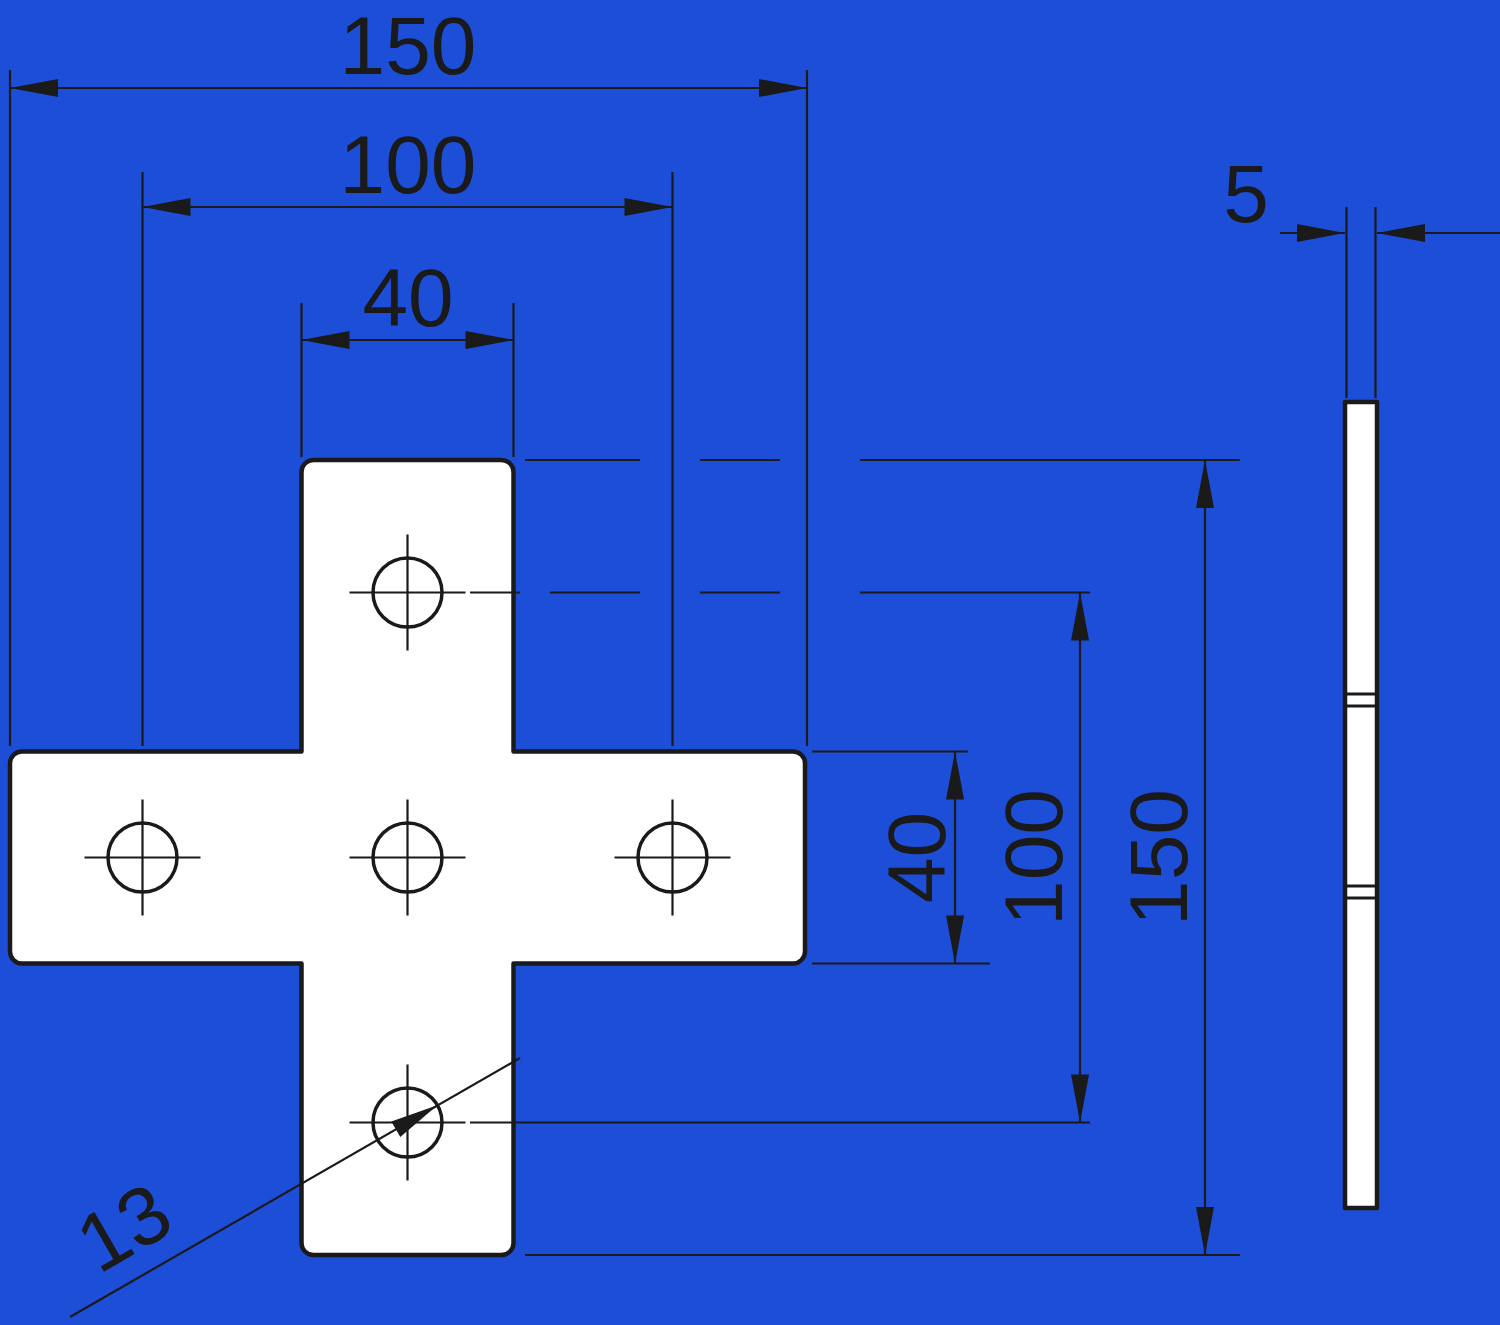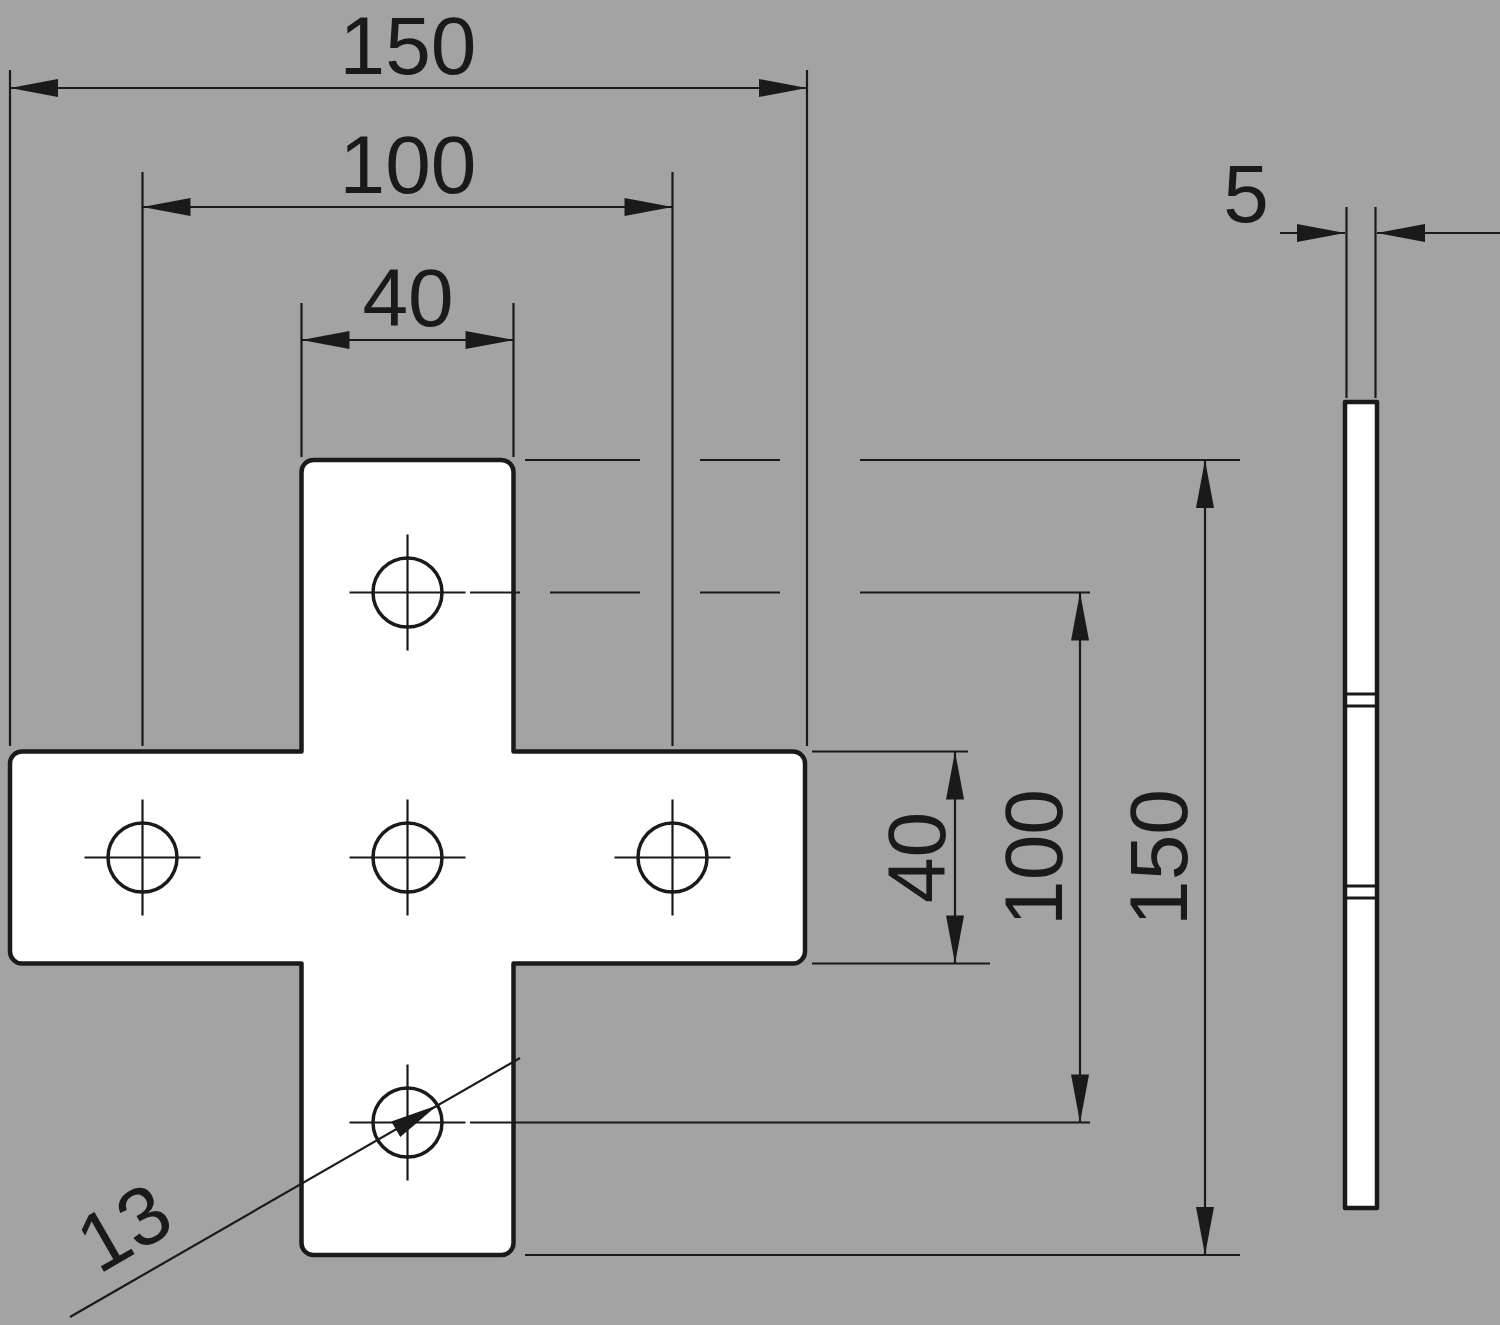--- a/index.html
+++ b/index.html
@@ -1,16 +1,16 @@
 <!DOCTYPE html>
 <html><head>
 <meta charset="utf-8">
 <style>
   html,body{margin:0;padding:0;background:#ffffff;}
-  .stage{width:1500px;height:1325px;position:relative;background:#a3a3a3;overflow:hidden;}
+  .stage{width:1500px;height:1325px;position:relative;background:#1d4ed8;overflow:hidden;}
   svg{display:block;}
   .outline{fill:#ffffff;stroke:#1a1a1a;stroke-width:4.5;stroke-linejoin:round;}
   .hole{fill:none;stroke:#1a1a1a;stroke-width:3.5;}
   .thin{stroke:#1a1a1a;stroke-width:2.2;fill:none;stroke-linecap:butt;}
   .tick{stroke:#1a1a1a;stroke-width:3;fill:none;}
   .arrow{fill:#1a1a1a;stroke:none;}
   .dimtext{font-family:"Liberation Sans", sans-serif;font-size:82px;fill:#1a1a1a;}
 </style>
 </head>
 <body>

